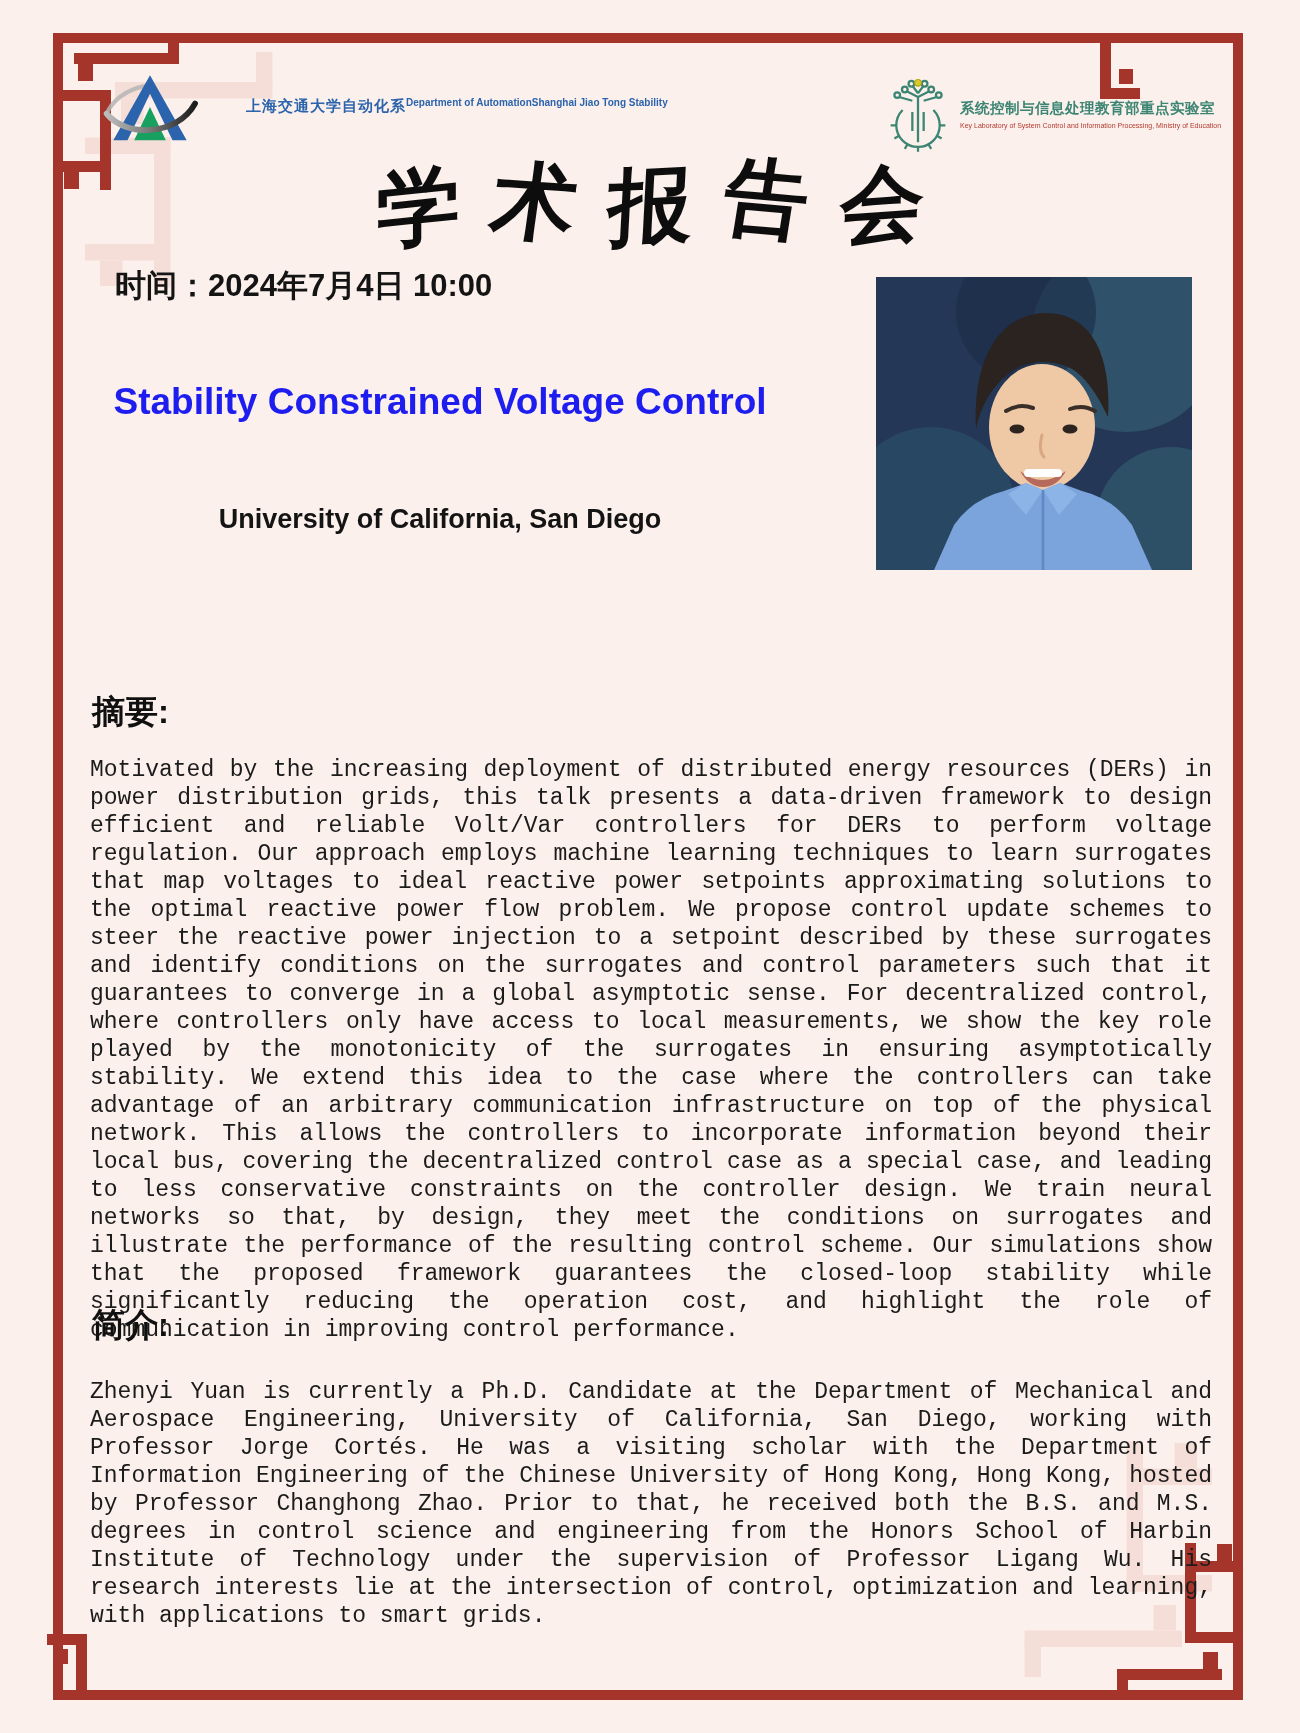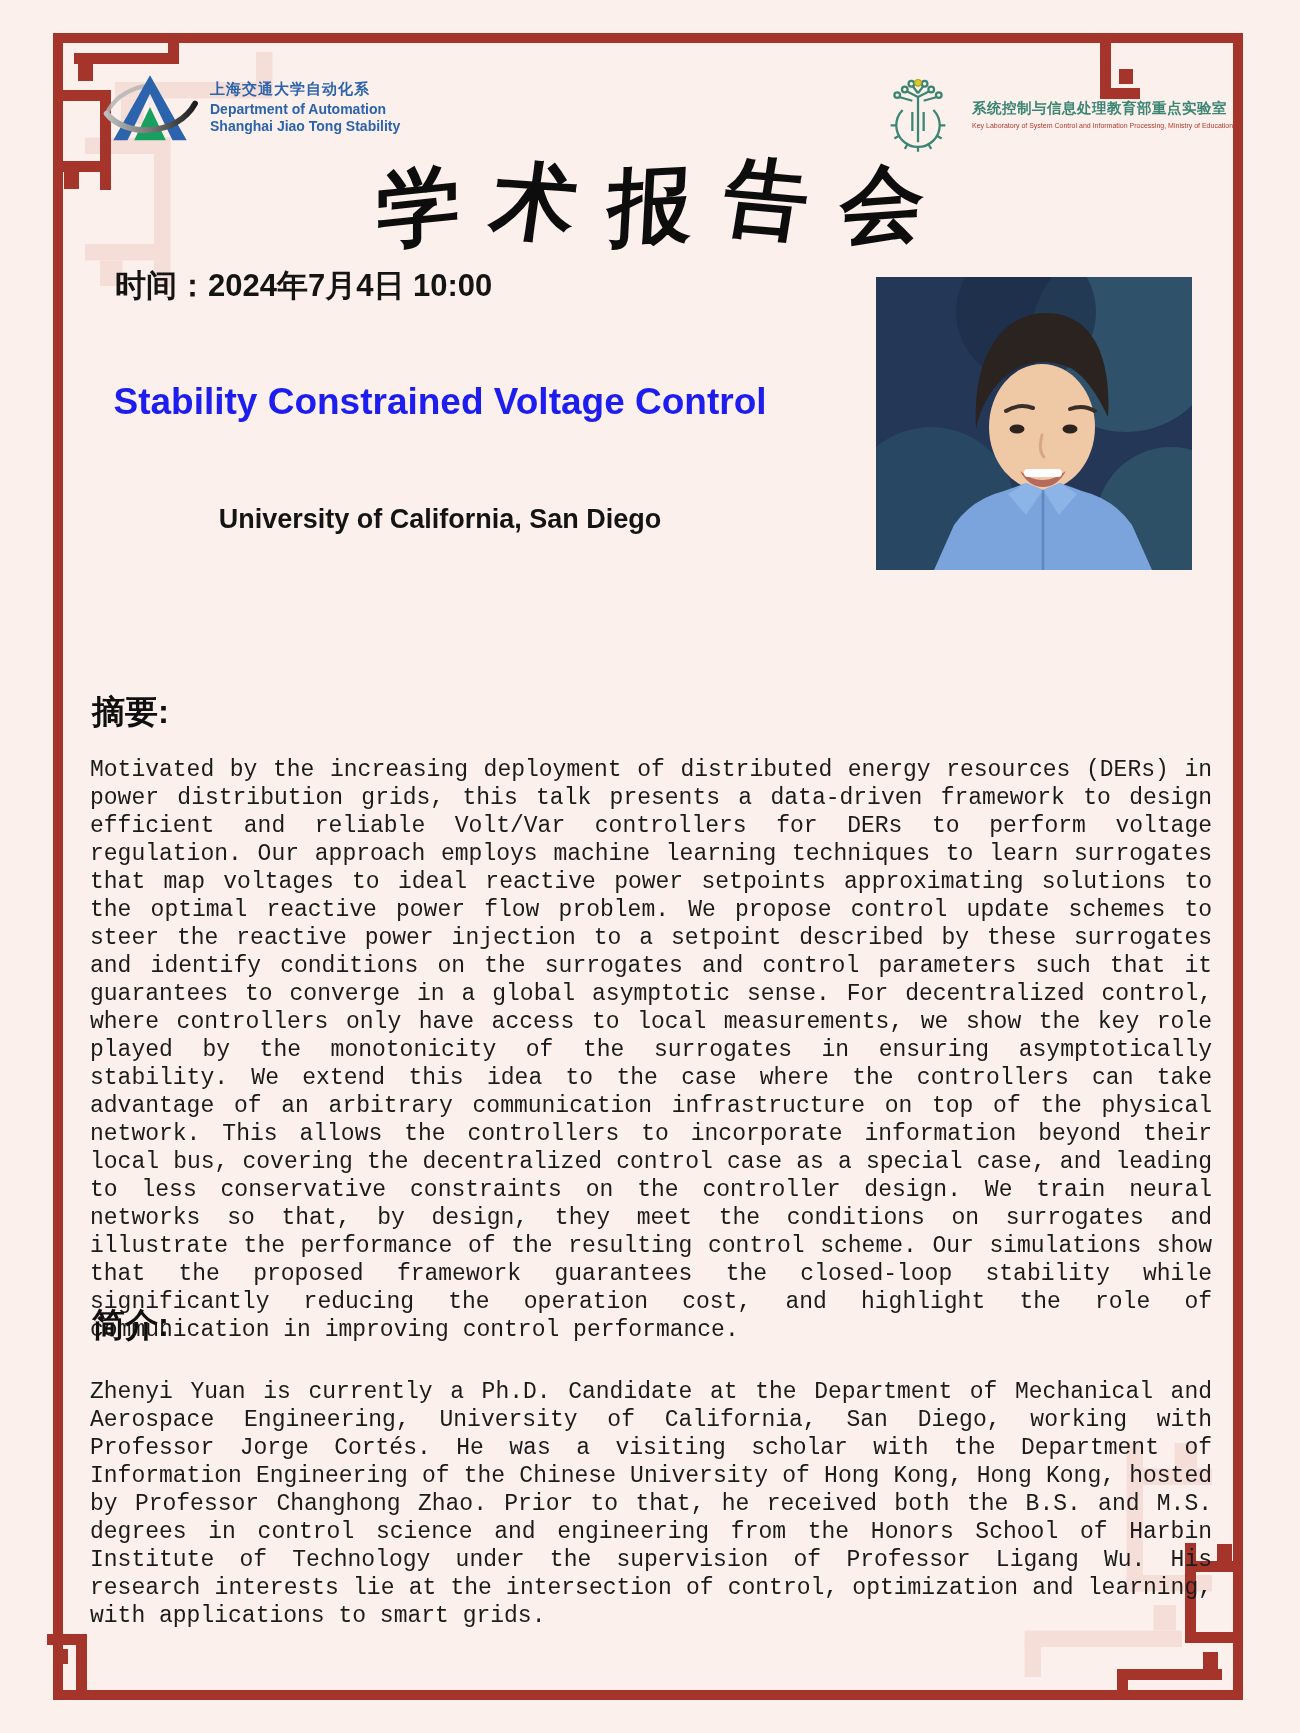--- a/index.html
+++ b/index.html
@@ -23,24 +23,24 @@
   }
   .frame{
     position:absolute;left:53px;top:33px;width:1190px;height:1667px;
     border:10px solid var(--frame-red);z-index:2;
   }
   .fret{position:absolute;color:var(--frame-red);z-index:3;}
   .fret.pale{color:var(--frame-red-pale);z-index:1;}
   .fret.rot180{transform:rotate(180deg);}
   
   .logo-sjtu{position:absolute;left:100px;top:64px;display:flex;align-items:center;gap:10px;z-index:5;}
-  .logo-sjtu .ltext{display:flex;flex-direction:column;color:var(--sjtu-blue);font-weight:bold;}
+  .logo-sjtu .ltext{display:flex;color:var(--sjtu-blue);font-weight:bold;margin-left:36px;}
   .logo-sjtu .cn{font-size:15px;letter-spacing:1px;margin-bottom:2px;}
-  .logo-sjtu .en{font-size:14px;line-height:1.15;}
-  .logo-lab{position:absolute;left:884px;top:76px;display:flex;align-items:center;gap:20px;z-index:5;}
+  .logo-sjtu .en{font-size:10px;line-height:1.15;}
+  .logo-lab{position:absolute;left:884px;top:76px;display:flex;align-items:center;gap:8px;z-index:5;}
   .logo-lab .ltext{display:flex;flex-direction:column;}
   .logo-lab .cn{color:var(--lab-teal);font-size:14.5px;font-weight:bold;letter-spacing:.5px;margin-bottom:4px;white-space:nowrap;}
   .logo-lab .en{color:var(--lab-red);font-size:7px;white-space:nowrap;}
   
   .banner{position:absolute;left:0;top:146px;width:100%;text-align:center;z-index:5;
     font-family:"DejaVu Sans",sans-serif;font-weight:900;font-size:84px;color:#0d0d0d;}
   .banner span{display:inline-block;margin:0 16px;transform-origin:center;}
   .banner span:nth-child(1){transform:rotate(-6deg) translateY(5px) skewX(-6deg);}
   .banner span:nth-child(2){transform:rotate(4deg) skewX(-4deg);}
   .banner span:nth-child(3){transform:rotate(-3deg) translateY(4px) skewX(-6deg);}

